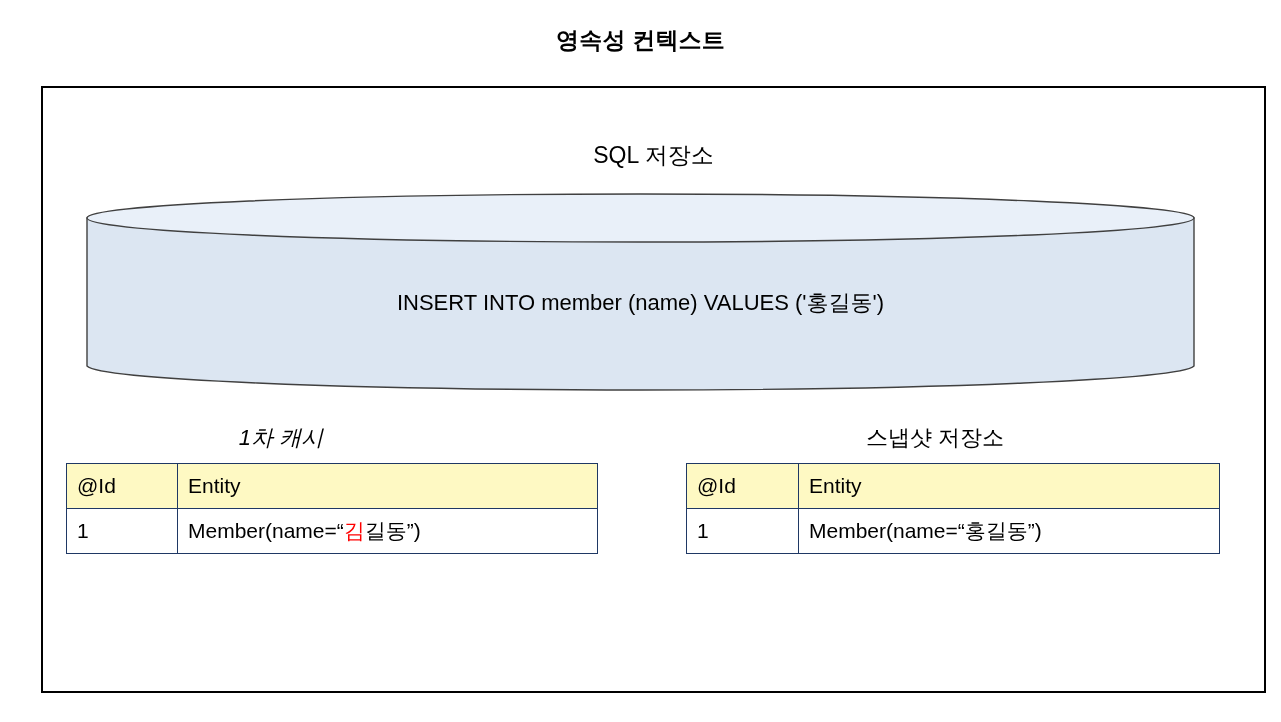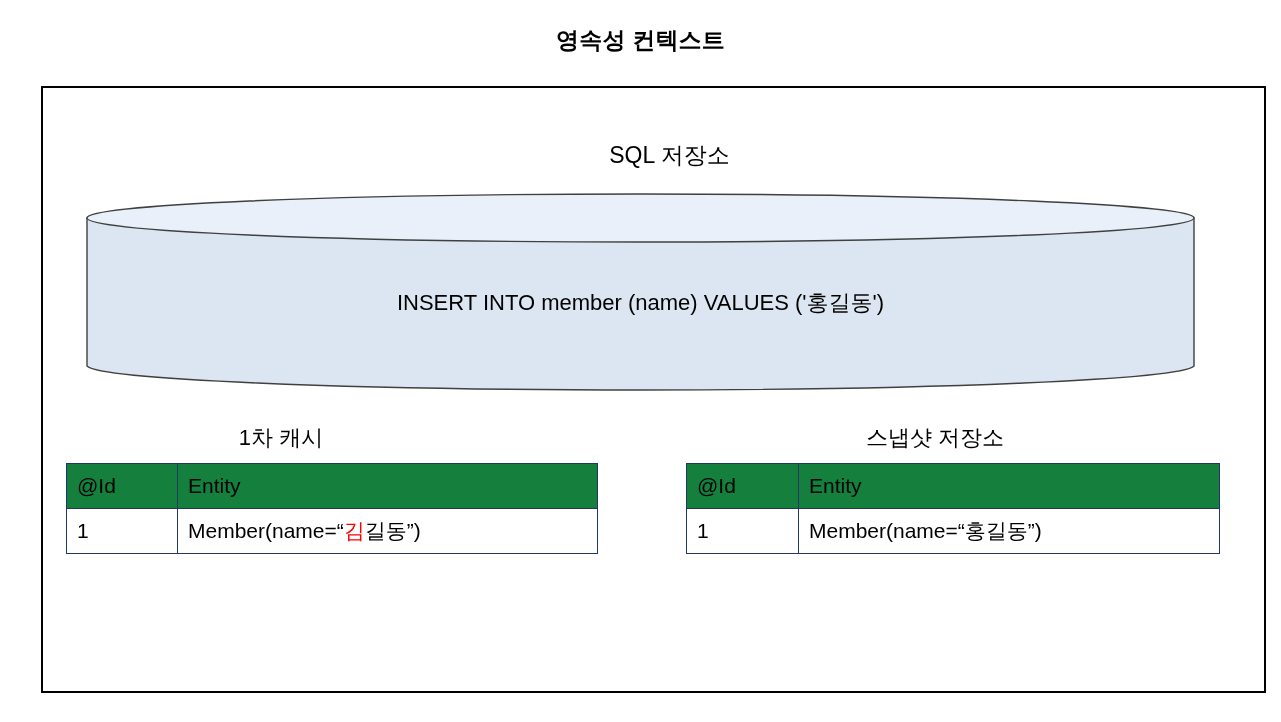--- a/index.html
+++ b/index.html
@@ -55,21 +55,20 @@
   
   .sql-store-label {
     position: absolute;
     left: 41px;
     top: 139px;
     width: 1225px;
     text-align: center;
     font-size: 23px;
     line-height: 32px;
     white-space: nowrap;
-    margin-left: 16px;
   }
 
   
   .cylinder {
     position: absolute;
     left: 86px;
     top: 193px;
     width: 897px;
     height: 198px;
   }
@@ -99,20 +98,21 @@
     position: absolute;
     font-size: 22px;
     line-height: 30px;
     text-align: center;
     white-space: nowrap;
   }
   .caption-cache {
     left: 66px;
     top: 423px;
     width: 430px;
+    font-style: italic;
   }
   .caption-snapshot {
     left: 690px;
     top: 423px;
     width: 490px;
   }
 
   
   .data-table {
     position: absolute;
@@ -124,21 +124,21 @@
     border: 1px solid #1f3864;
     font-size: 21px;
     line-height: 24px;
     font-weight: normal;
     text-align: left;
     padding: 5px 8px 6px 10px;
     white-space: nowrap;
     overflow: hidden;
   }
   .data-table thead th {
-    background: #15803d;
+    background: #fef9c3;
     height: 33px;
   }
   .data-table tbody td {
     background: #ffffff;
     height: 33px;
   }
 
   #first-level-cache-table {
     left: 66px;
     top: 463px;

